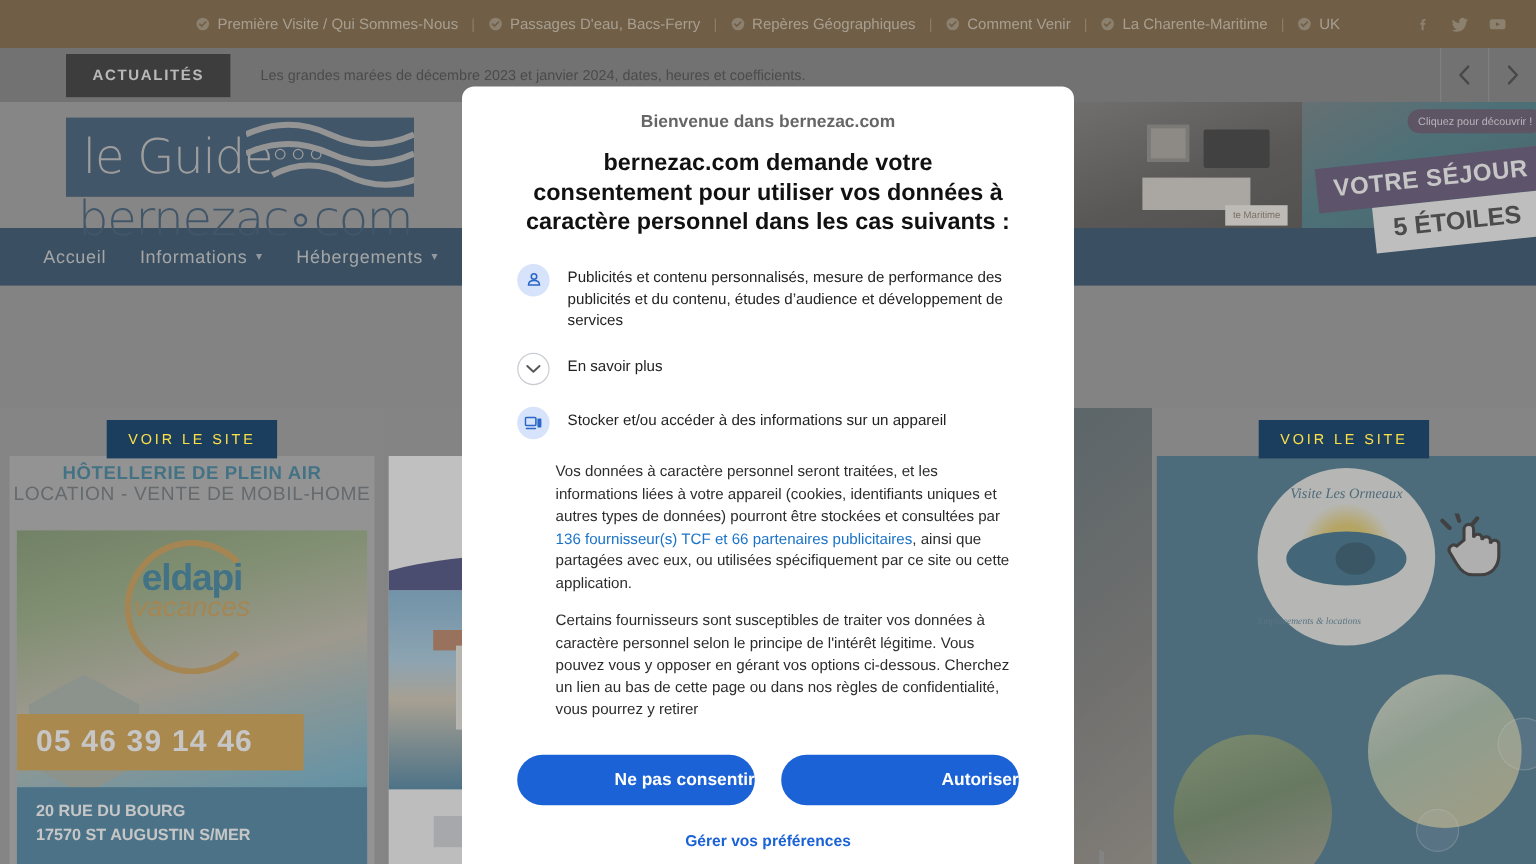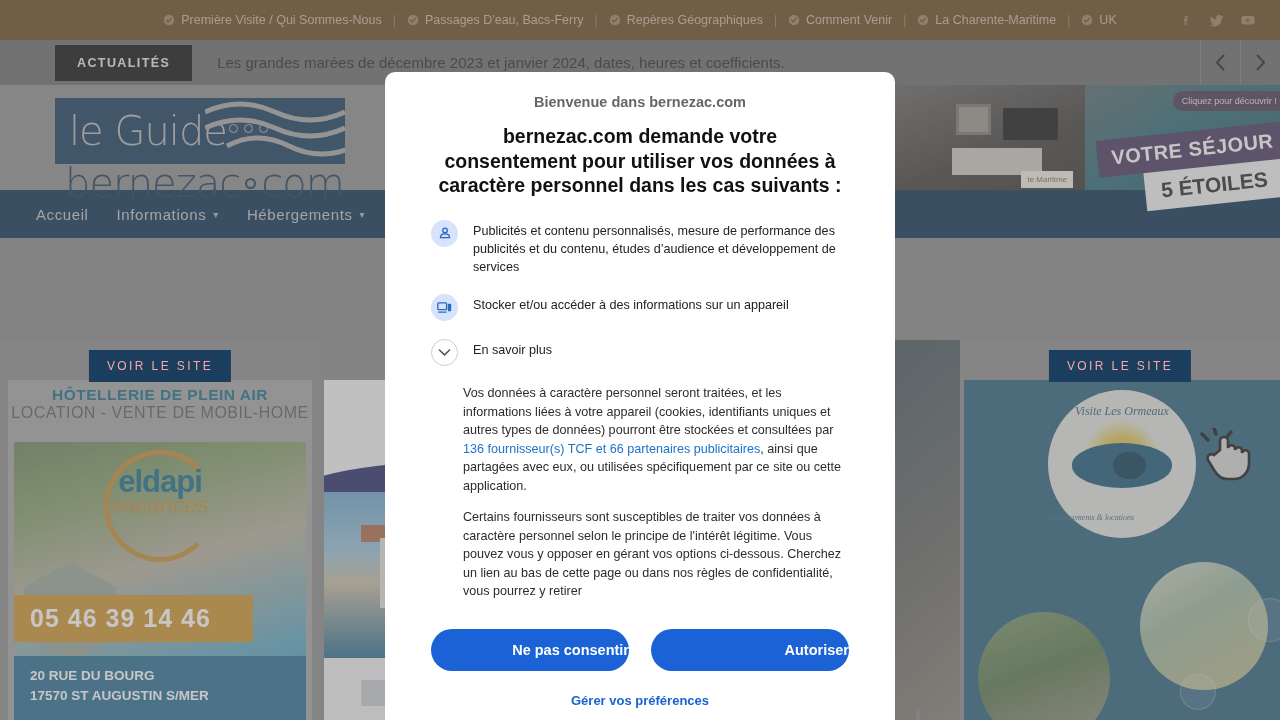--- a/index.html
+++ b/index.html
@@ -31,21 +31,21 @@
 
   
   .ticker {
     height:45px; background:#6e6e6e; display:flex; align-items:center;
     position:relative;
   }
   .ticker-label {
     background:#141414; color:#e8e8e8; font-size:12.5px; font-weight:bold;
     letter-spacing:1.4px; padding:11px 22px; margin-left:55px;
   }
-  .ticker-text { color:#2b2b2b; font-size:15px; margin-left:25px; }
+  .ticker-text { color:#2b2b2b; font-size:12px; margin-left:25px; }
   .ticker-arrows { position:absolute; right:0; top:0; bottom:0; display:flex; }
   .ticker-arrow {
     width:40px; display:flex; align-items:center; justify-content:center;
     border-left:1px solid #868686; color:#2a2a2a; font-size:19px;
   }
 
   
   .logoband { height:105px; background:#919191; position:relative; }
   .logo { position:absolute; left:55px; top:13px; width:290px; }
   .logo-top {
@@ -102,21 +102,21 @@
   
   .adgrid { position:absolute; left:0; right:0; top:340px; bottom:0; display:flex; }
   .adcol { position:relative; overflow:hidden; }
   .col1 { width:320px; background:#909090; }
   .col2 { width:320px; background:#8d8d8d; }
   .col3 { width:320px; background:#5c5c5c; }
   .col4 { width:320px; background:#8f8f8f; }
 
   .voirbtn {
     position:absolute; top:10px; left:50%; transform:translateX(-50%);
-    background:#1b3e5e; color:#fca5a5; font-size:12px; letter-spacing:2.4px;
+    background:#1b3e5e; color:#fde047; font-size:12px; letter-spacing:2.4px;
     padding:9px 18px; white-space:nowrap; z-index:3;
   }
 
   
   .eldapi { position:absolute; left:8px; right:8px; top:40px; bottom:0; background:#a8a8a8; }
   .eld-h1 { text-align:center; color:#1d6e8e; font-weight:bold; font-size:15.5px; margin-top:6px; letter-spacing:.5px;}
   .eld-h2 { text-align:center; color:#5a6166; font-size:16px; letter-spacing:.5px; }
   .eld-photo {
     position:absolute; left:6px; right:6px; top:62px; bottom:0;
     background:linear-gradient(165deg,#6f8a5a 0%,#88a06f 22%,#b9b2a0 45%,#5ea8c4 78%,#3f87a8 100%);
@@ -460,39 +460,39 @@
       <span class="p-icon">
         <svg width="14" height="14" viewBox="0 0 16 16">
             <circle cx="8" cy="5" r="2.6" fill="none" stroke="#2b66c8" stroke-width="1.5"></circle>
             <path d="M2.8 13.2c0-2.7 2.3-4.3 5.2-4.3s5.2 1.6 5.2 4.3z" fill="none" stroke="#2b66c8" stroke-width="1.5"></path>
           </svg>
       </span>
       <span class="p-text">Publicités et contenu personnalisés, mesure de performance des publicités et du contenu, études d’audience et développement de services</span>
     </div>
 
     <div class="purpose">
+      <span class="p-icon plain">
+        <svg width="13" height="9" viewBox="0 0 14 9">
+            <path d="M1.5 1.8L7 7 12.5 1.8" stroke="#555" stroke-width="1.7" fill="none" stroke-linecap="round" stroke-linejoin="round"></path>
+          </svg>
+      </span>
+      <span class="p-text">En savoir plus</span>
+    </div>
+
+    <div class="purpose">
       <span class="p-icon">
         <svg width="15" height="13" viewBox="0 0 18 14">
             <rect x="1" y="1.5" width="10.5" height="8" rx="1" fill="none" stroke="#2b66c8" stroke-width="1.6"></rect>
             <rect x="13" y="2.5" width="4" height="9" rx="1" fill="#2b66c8"></rect>
             <path d="M2 12.5h9" stroke="#2b66c8" stroke-width="1.6" stroke-linecap="round"></path>
           </svg>
       </span>
       <span class="p-text">Stocker et/ou accéder à des informations sur un appareil</span>
     </div>
 
-    <div class="purpose">
-      <span class="p-icon plain">
-        <svg width="13" height="9" viewBox="0 0 14 9">
-            <path d="M1.5 1.8L7 7 12.5 1.8" stroke="#555" stroke-width="1.7" fill="none" stroke-linecap="round" stroke-linejoin="round"></path>
-          </svg>
-      </span>
-      <span class="p-text">En savoir plus</span>
-    </div>
-
     <div class="m-para">
       <span>Vos données à caractère personnel seront traitées, et les informations liées à votre appareil (cookies, identifiants uniques et autres types de données) pourront être stockées et consultées par </span><span class="m-link">136 fournisseur(s) TCF et 66 partenaires publicitaires</span><span>, ainsi que partagées avec eux, ou utilisées spécifiquement par ce site ou cette application.</span>
     </div>
 
     <div class="m-para">Certains fournisseurs sont susceptibles de traiter vos données à caractère personnel selon le principe de l'intérêt légitime. Vous pouvez vous y opposer en gérant vos options ci-dessous. Cherchez un lien au bas de cette page ou dans nos règles de confidentialité, vous pourrez y retirer</div>
 
   </div>
 
   <div class="m-actions">
     <button class="btn">Ne pas consentir</button>

